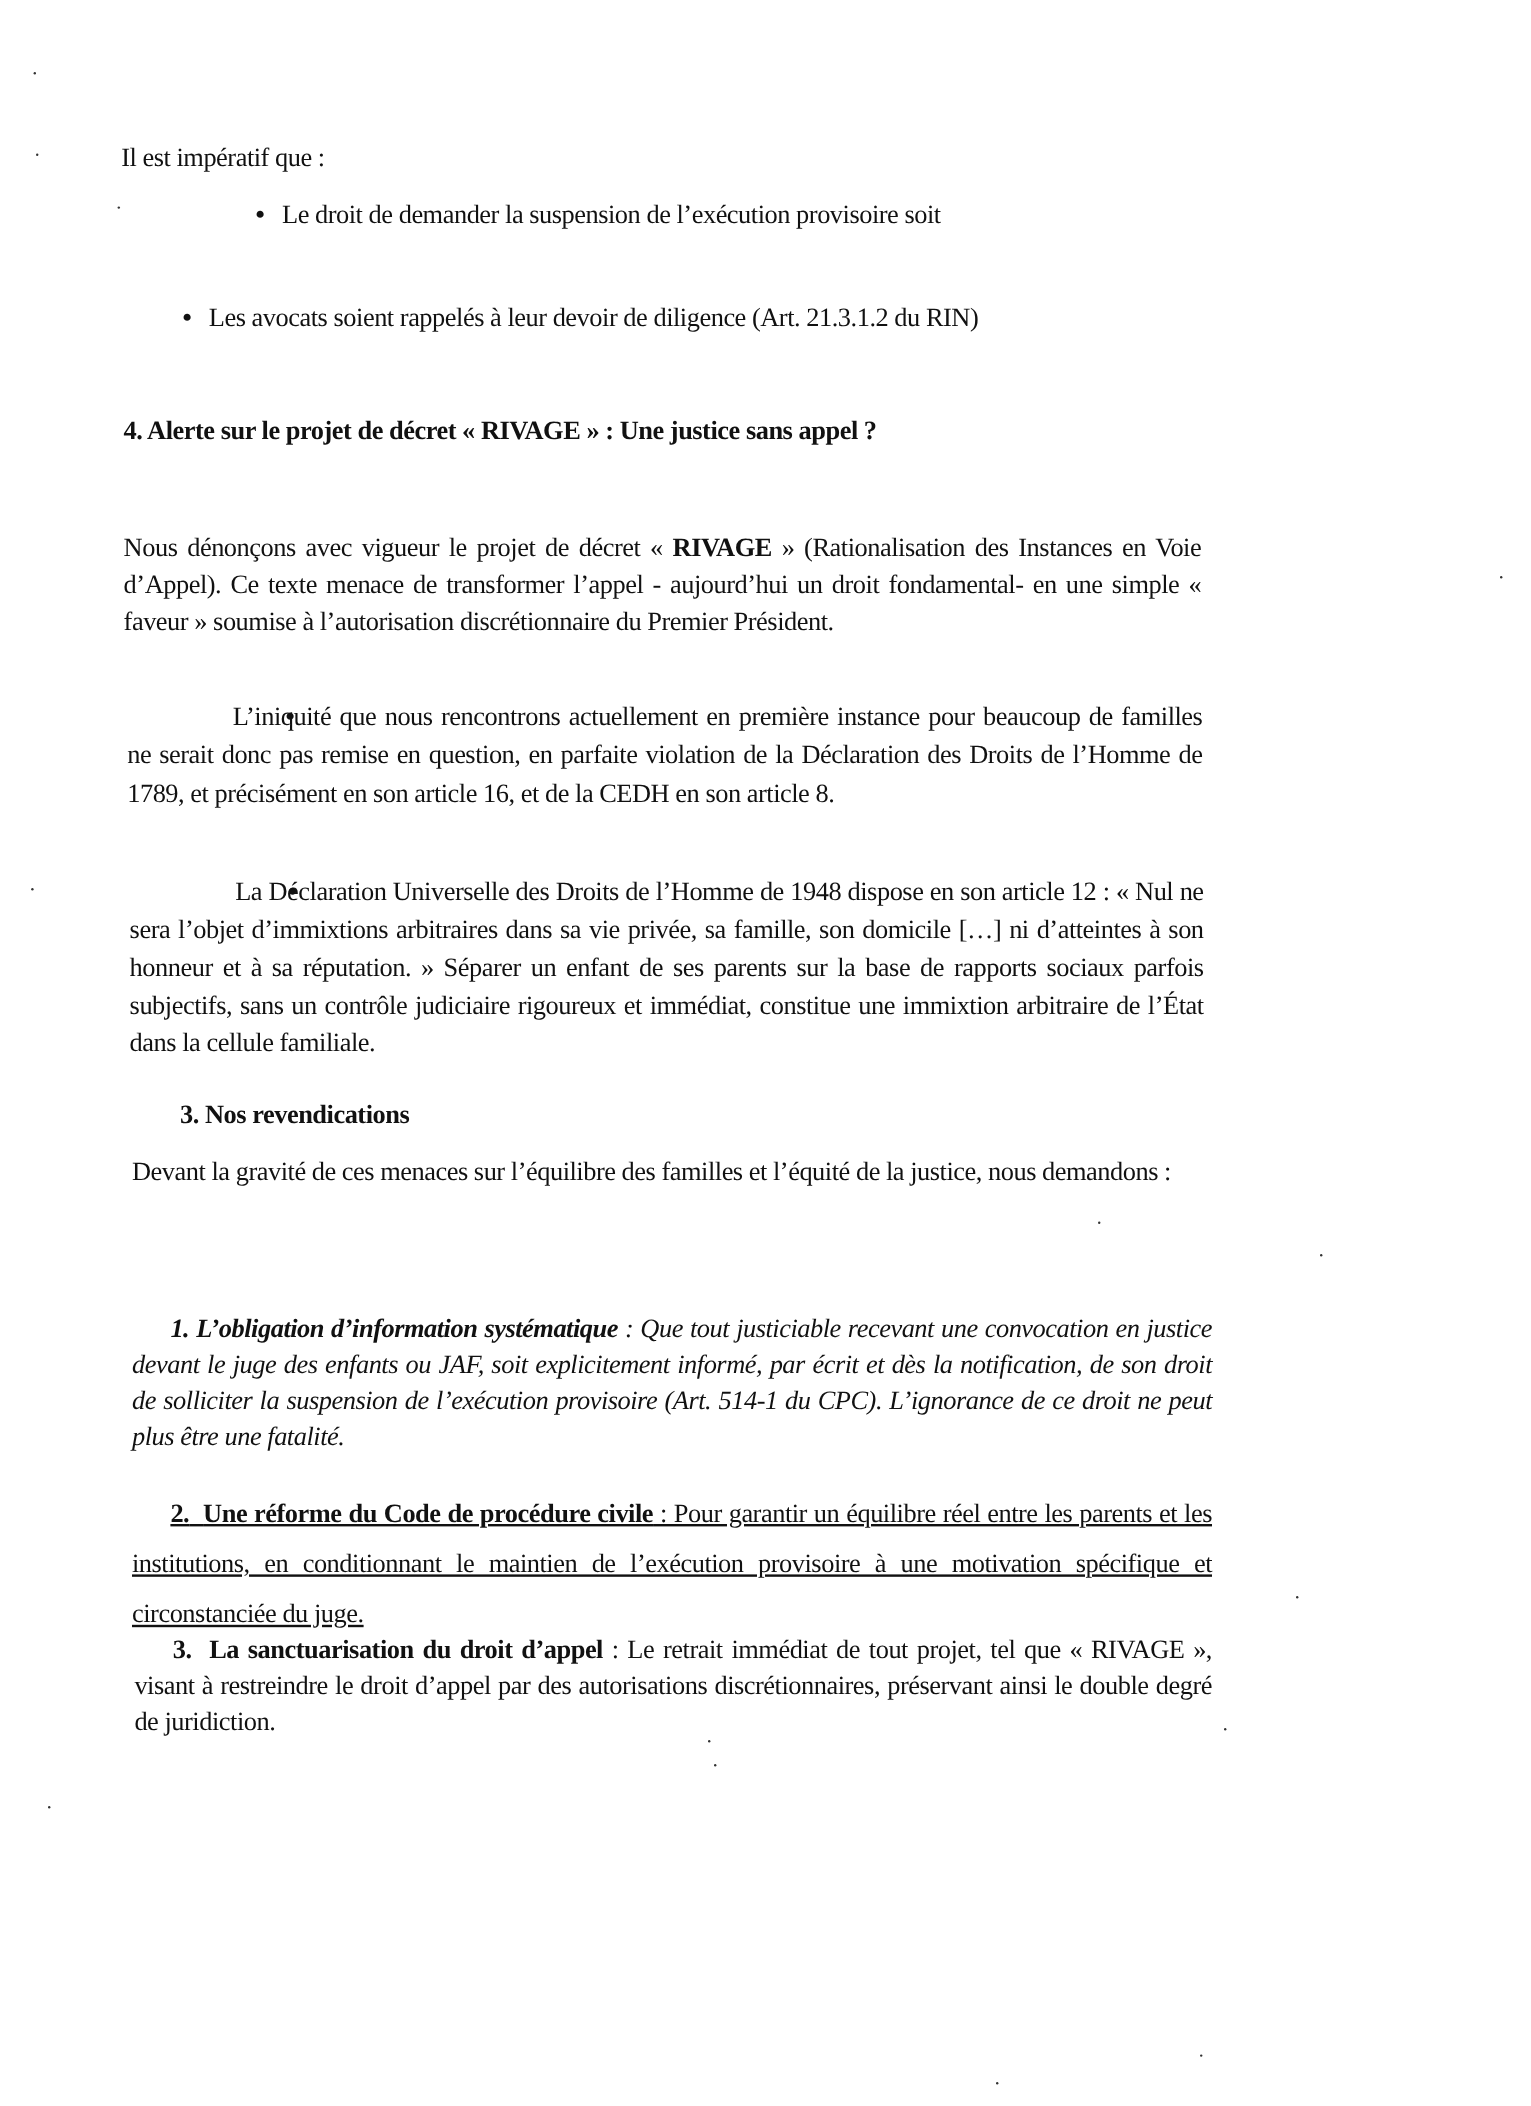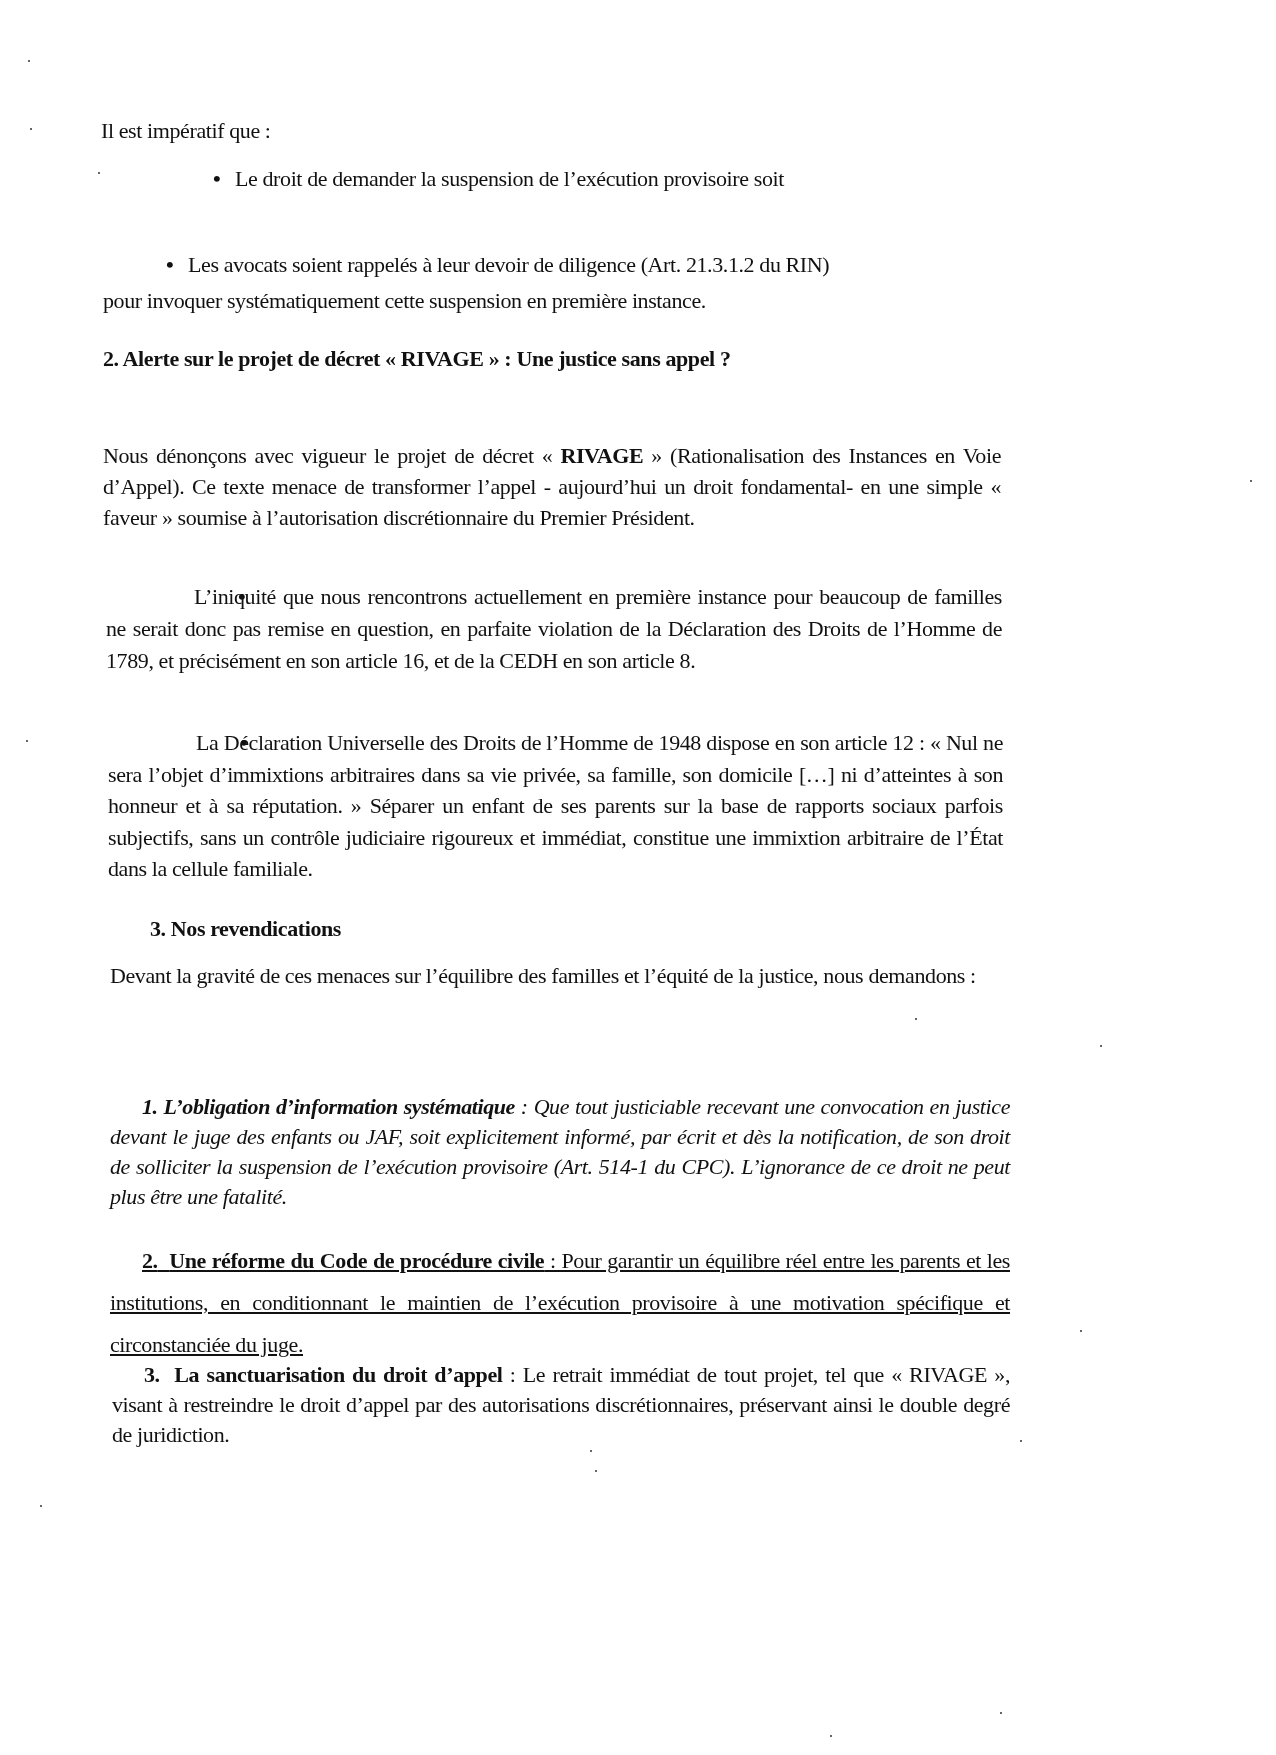--- a/index.html
+++ b/index.html
@@ -21,26 +21,25 @@
 
 <div class="page">
 
   <div class="blk" style="left:101px; top:114px;">Il est impératif que :</div>
 
   <div class="blk" style="left:166px; top:162px; width:860px;margin-left:47px;">
     <span class="bullet">•</span><span>Le droit de demander la suspension de l’exécution provisoire soit</span><br>
     <span style="display:inline-block; width:27px;"></span>
   </div>
 
-  <div class="blk" style="left:166px; top:248px;font-family:Liberation Serif, serif;">
+  <div class="blk" style="left:152px; top:248px;font-family:Liberation Serif, serif;">
     <span class="bullet">•</span><span>Les avocats soient rappelés à leur devoir de diligence (Art. 21.3.1.2 du RIN)</span>
   </div>
-  <div class="blk" style="left:103px; top:284px;">pour invoquer systématiquement cette suspension en première instance.</div>
 
-  <div class="blk heading" style="left:103px; top:342px;">2. Alerte sur le projet de décret « RIVAGE » : Une justice sans appel ?</div>
+  <div class="blk heading" style="left:103px; top:342px;">4. Alerte sur le projet de décret « RIVAGE » : Une justice sans appel ?</div>
 
   <div class="blk just" style="left:103px; top:400px; width:898px; line-height:31px;">
     <span>Nous dénonçons avec vigueur le projet de décret « </span><span class="bold">RIVAGE</span><span> » (Rationalisation des Instances en Voie d’Appel). Ce texte menace de transformer l’appel - aujourd’hui un droit fondamental- en une simple « faveur » soumise à l’autorisation discrétionnaire du Premier Président.</span>
   </div>
 
   <div class="blk just" style="left:106px; top:541px; width:896px; text-indent:66px; line-height:32px;">
     <span class="bullet">•</span><span>L’iniquité que nous rencontrons actuellement en première instance pour beaucoup de familles ne serait donc pas remise en question, en parfaite violation de la Déclaration des Droits de l’Homme de 1789, et précisément en son article 16, et de la CEDH en son article 8.</span>
   </div>
 
   <div class="blk just" style="left:108px; top:687px; width:895px; text-indent:66px; line-height:31.5px;">

